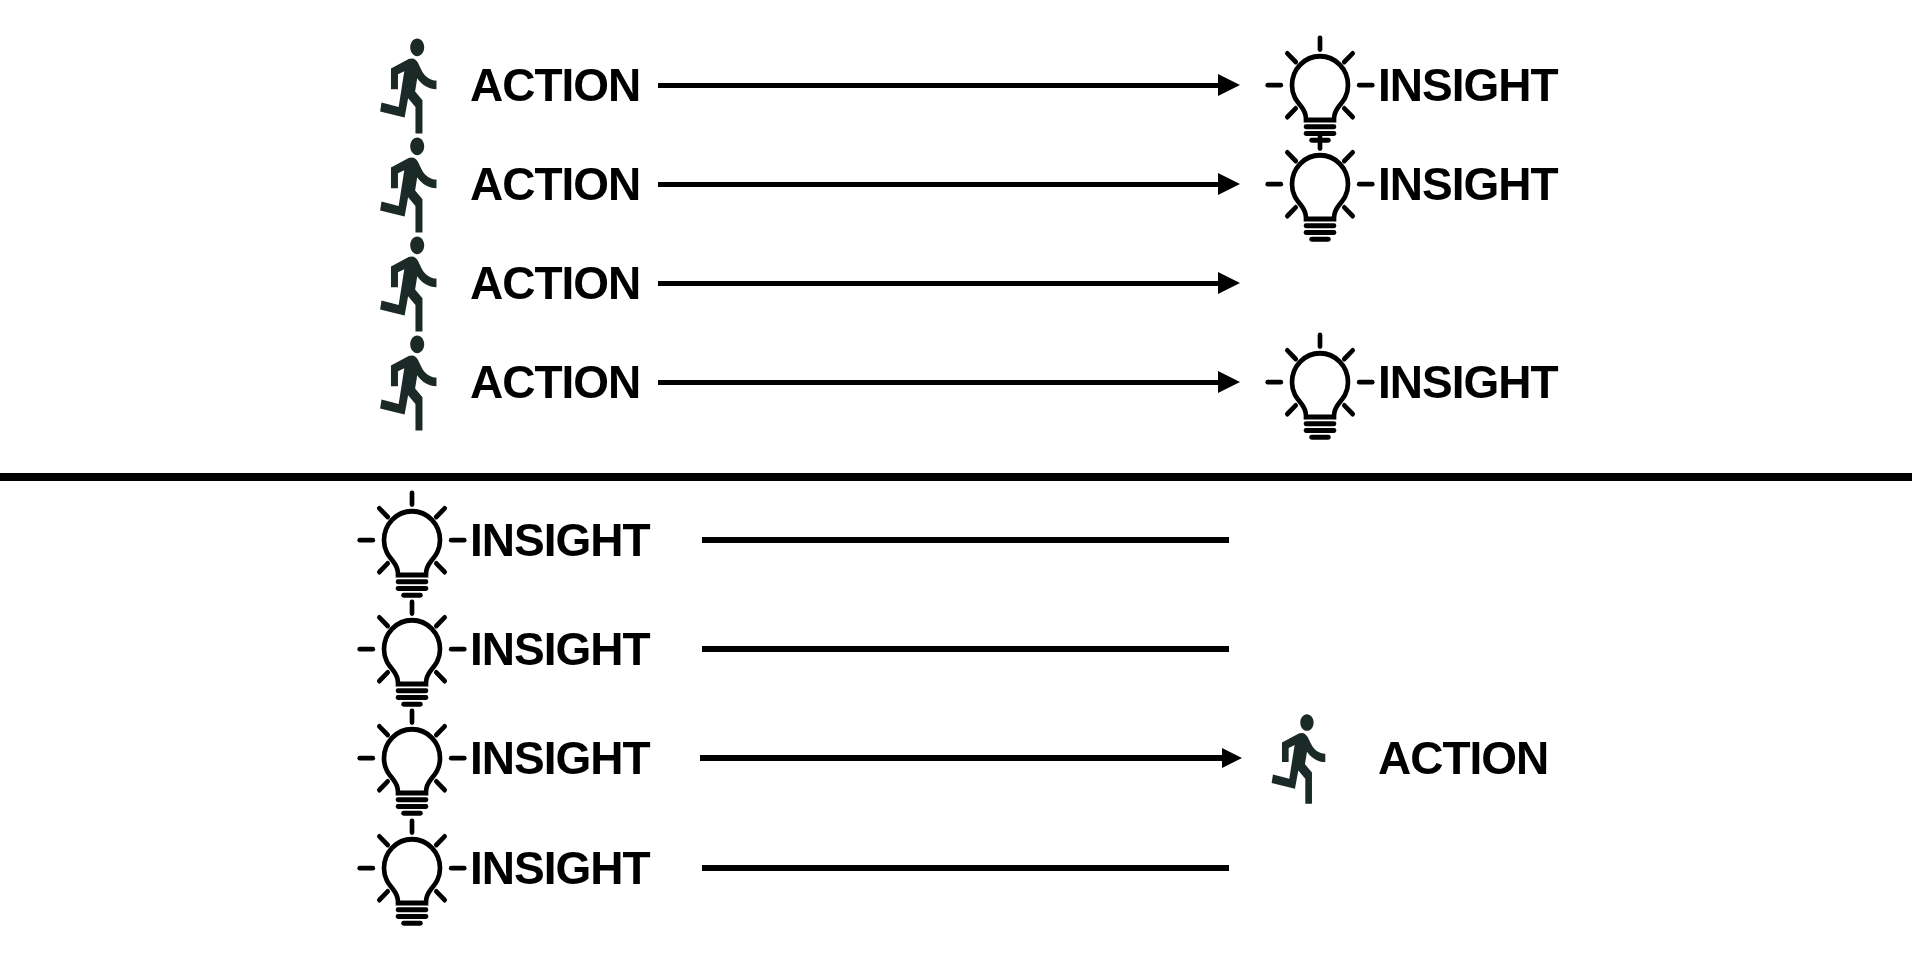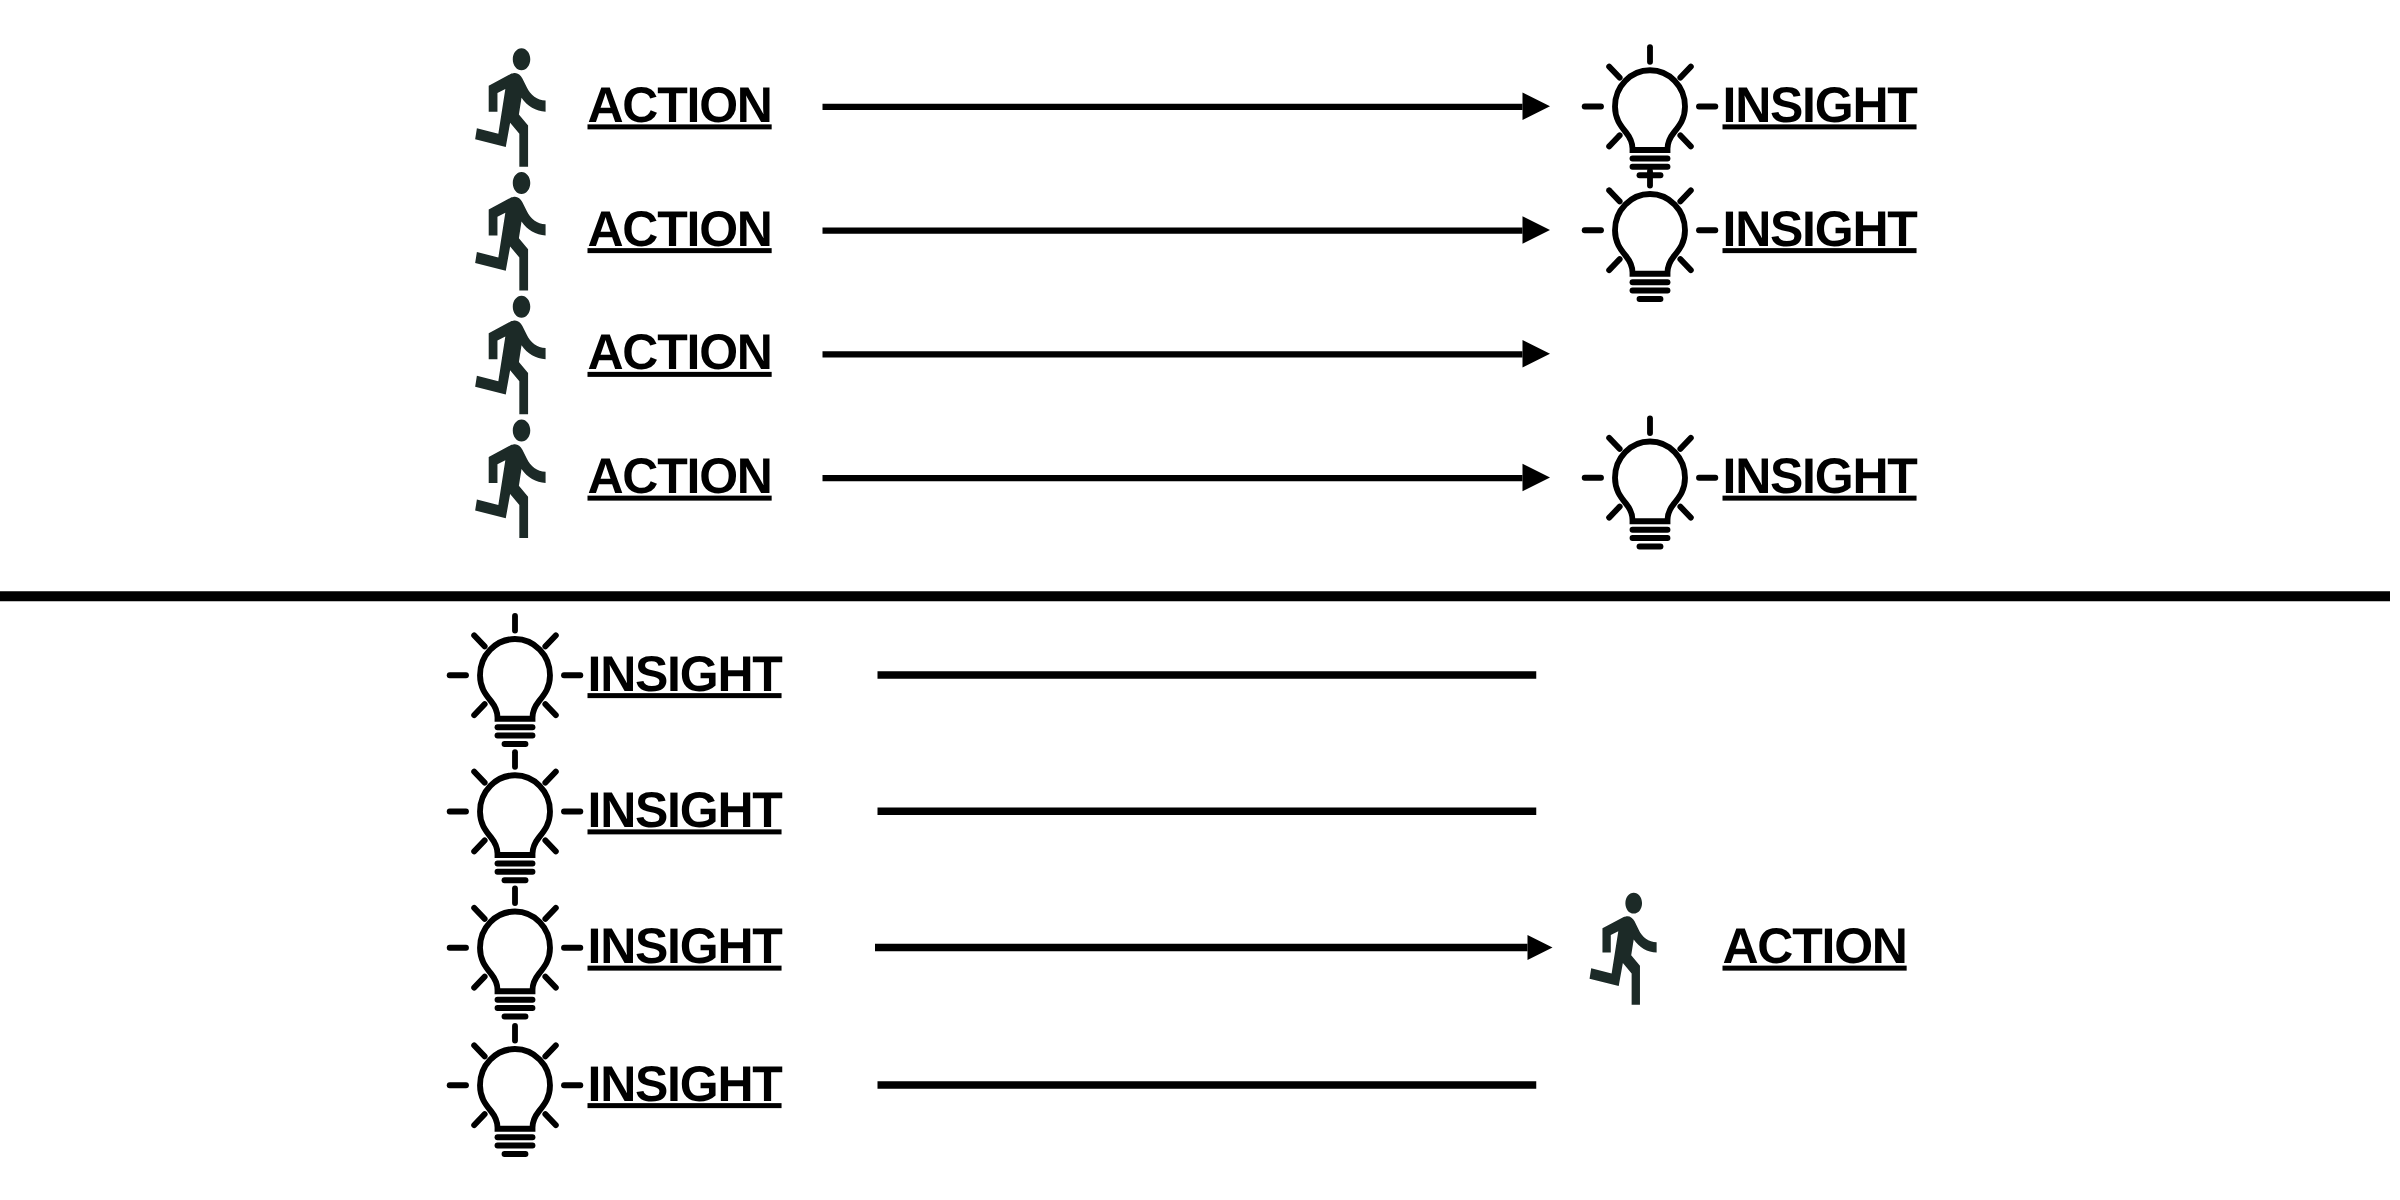--- a/index.html
+++ b/index.html
@@ -8,21 +8,21 @@
     --background:#ffffff;
   }
   *{margin:0;padding:0;box-sizing:border-box;}
   html,body{width:1920px;height:960px;background:var(--background);overflow:hidden;
     font-family:"Liberation Sans","DejaVu Sans",sans-serif;}
   .stage{position:relative;width:1920px;height:960px;background:var(--background);}
 
   .row{position:absolute;left:0;width:1920px;height:124px;}
 
   .label{position:absolute;top:50%;transform:translateY(-50%);
-    font-size:40px;font-weight:700;letter-spacing:-1px;color:var(--ink);white-space:nowrap;text-decoration:underline;}
+    font-size:46px;font-weight:700;letter-spacing:-1px;color:var(--ink);white-space:nowrap;}
   .label.left{left:470px;}
   .label.right{left:1378px;}
 
   .icon{position:absolute;top:50%;}
   .icon.runner{color:var(--runner_fill);fill:currentColor;}
   .icon.runner.left{left:370px;width:84px;height:106px;transform:translateY(-53px);}
   .icon.runner.right{left:1262px;width:80px;height:100px;transform:translateY(-50px);}
   .icon.bulb{color:var(--ink);}
   .icon.bulb.left{left:356px;width:112px;height:112px;transform:translateY(-50px);}
   .icon.bulb.right{left:1264px;width:112px;height:112px;transform:translateY(-50px);}

